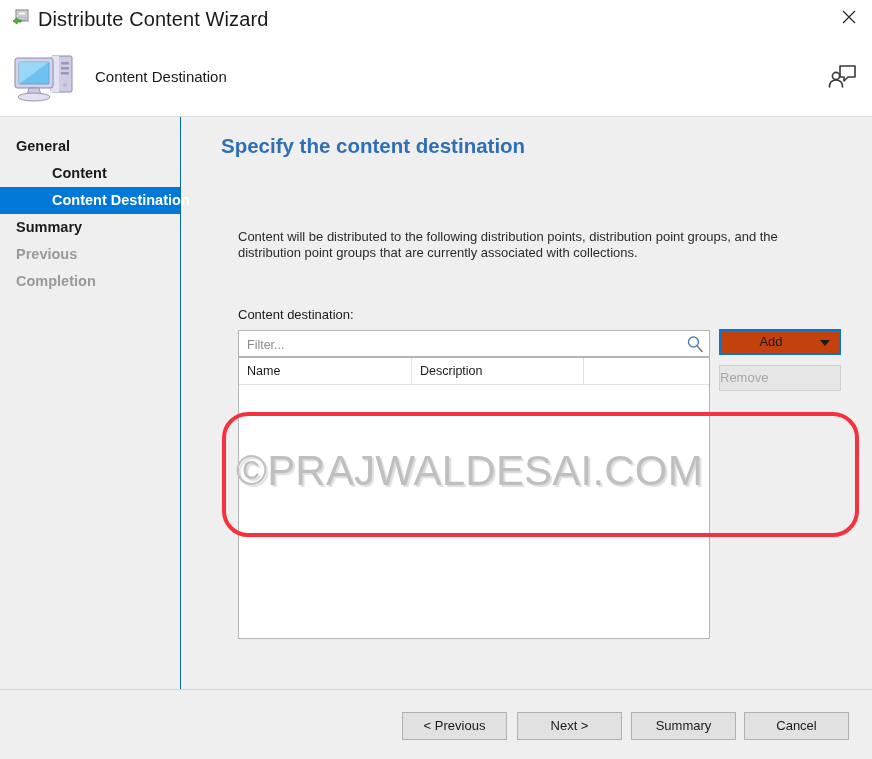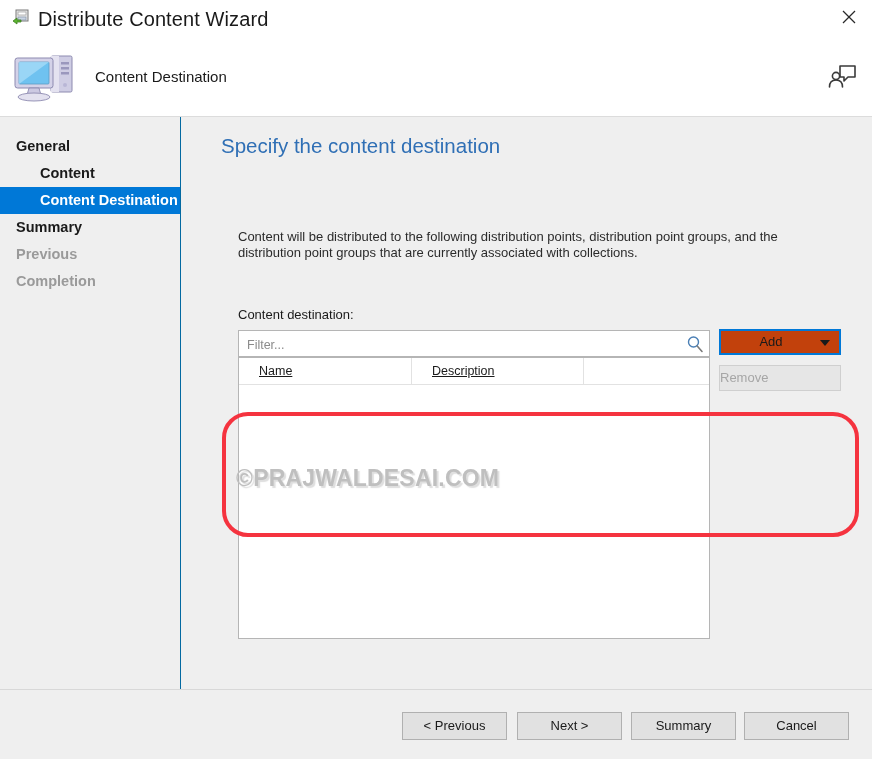--- a/index.html
+++ b/index.html
@@ -101,21 +101,21 @@
   }
   .nav-item {
     height: 27px;
     line-height: 27px;
     font-size: 14.5px;
     color: #1a1a1a;
     padding-left: 16px;
     white-space: nowrap;
     cursor: pointer;
   }
-  .nav-item.indent { padding-left: 40px; }
+  .nav-item.indent { padding-left: 52px; }
   .nav-item.selected {
     background: #0078d7;
     color: #ffffff;
   }
   .nav-item.disabled {
     color: #9a9a9a;
     cursor: default;
   }
 
   #content-pane {
@@ -124,20 +124,21 @@
     width: 668px;
     height: 572px;
     background: #efefef;
   }
   #page-heading {
     position: absolute;
     left: 17px; top: 17px;
     font-size: 20.5px;
     color: #2f6fb5;
     white-space: nowrap;
+    font-weight: bold;
   }
   #page-desc {
     position: absolute;
     left: 34px; top: 112px;
     width: 560px;
     font-size: 13px;
     line-height: 16px;
     color: #2b2b2b;
   }
 
@@ -233,24 +234,23 @@
     background: #ffffff;
     border-bottom: 1px solid #e2e2e2;
   }
   .col-head {
     position: absolute;
     top: 0;
     height: 26px;
     line-height: 26px;
     font-size: 12.5px;
     color: #1a1a1a;
-    padding-left: 20px;
+    padding-left: 8px;
     box-sizing: border-box;
     border-right: 1px solid #e2e2e2;
-    text-decoration: underline;
   }
   .col-0 { left: 0px;   width: 173px; }
   .col-1 { left: 173px; width: 172px; }
   .col-2 { left: 345px; width: 125px; border-right: none; }
 
   .list-row {
     position: relative;
     height: 26px;
   }
   .cell {
@@ -261,23 +261,23 @@
     font-size: 12.5px;
     color: #1a1a1a;
     padding-left: 8px;
     box-sizing: border-box;
     white-space: nowrap;
     overflow: hidden;
   }
 
   #watermark {
     position: absolute;
-    left: 32px; top: 348px;
-    font-size: 23px;
-    font-weight: bold;
+    left: 32px; top: 330px;
+    font-size: 42px;
+    font-weight: normal;
     color: #bfbfbf;
     letter-spacing: 0.2px;
     white-space: nowrap;
     text-shadow: 2px 2px 1px rgba(160,160,160,0.35);
     pointer-events: none;
     user-select: none;
   }
 
   
   #highlight-box {

